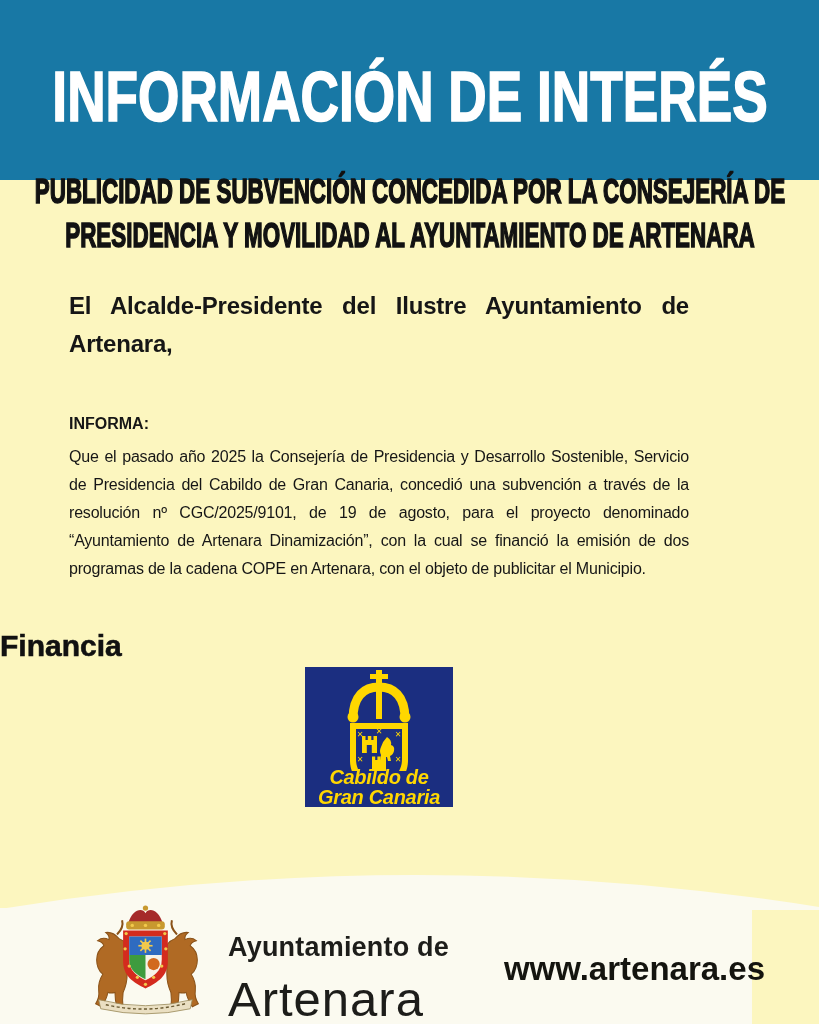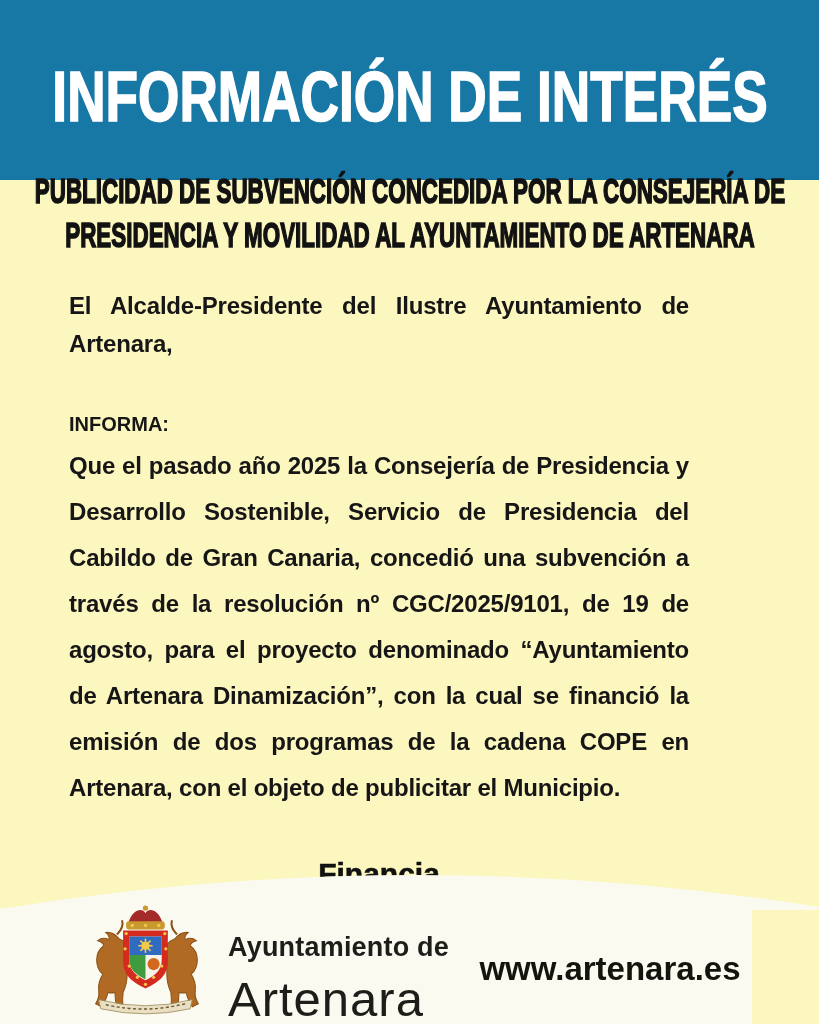--- a/index.html
+++ b/index.html
@@ -71,37 +71,37 @@
   .intro {
     margin: 30px 0 0 0;
     font-size: 24px;
     font-weight: 700;
     line-height: 38px;
     text-align: justify;
     letter-spacing: -0.2px;
   }
   .informa {
     margin: 42px 0 0 0;
-    font-size: 20px;
+    font-size: 16px;
     font-weight: 700;
     line-height: 38px;
   }
   .bodypar {
     margin: 0;
-    font-size: 24px;
-    font-weight: 700;
-    line-height: 46px;
+    font-size: 16px;
+    font-weight: 400;
+    line-height: 28px;
     text-align: justify;
     letter-spacing: -0.2px;
   }
 
   
   .financia {
     margin-top: 46px;
-    text-align: center;
+    text-align: left;
     font-size: 30px;
     font-weight: 700;
     color: #111;
     -webkit-text-stroke: 0.6px #111;
   }
   .cabildo {
     width: 148px;
     height: 140px;
     margin: 4px auto 0 auto;
     background: #1B2E80;
@@ -152,21 +152,21 @@
     display: block;
     font-size: 49px;
     font-weight: 400;
     letter-spacing: 1px;
     margin-top: 8px;
   }
   .website {
     position: absolute;
     left: 455px; top: 42px;
     width: 310px;
-    text-align: center;
+    text-align: right;
     font-size: 33px;
     font-weight: 700;
     color: #14140f;
   }
 </style>
 </head>
 <body>
 
 <div class="page">
 

